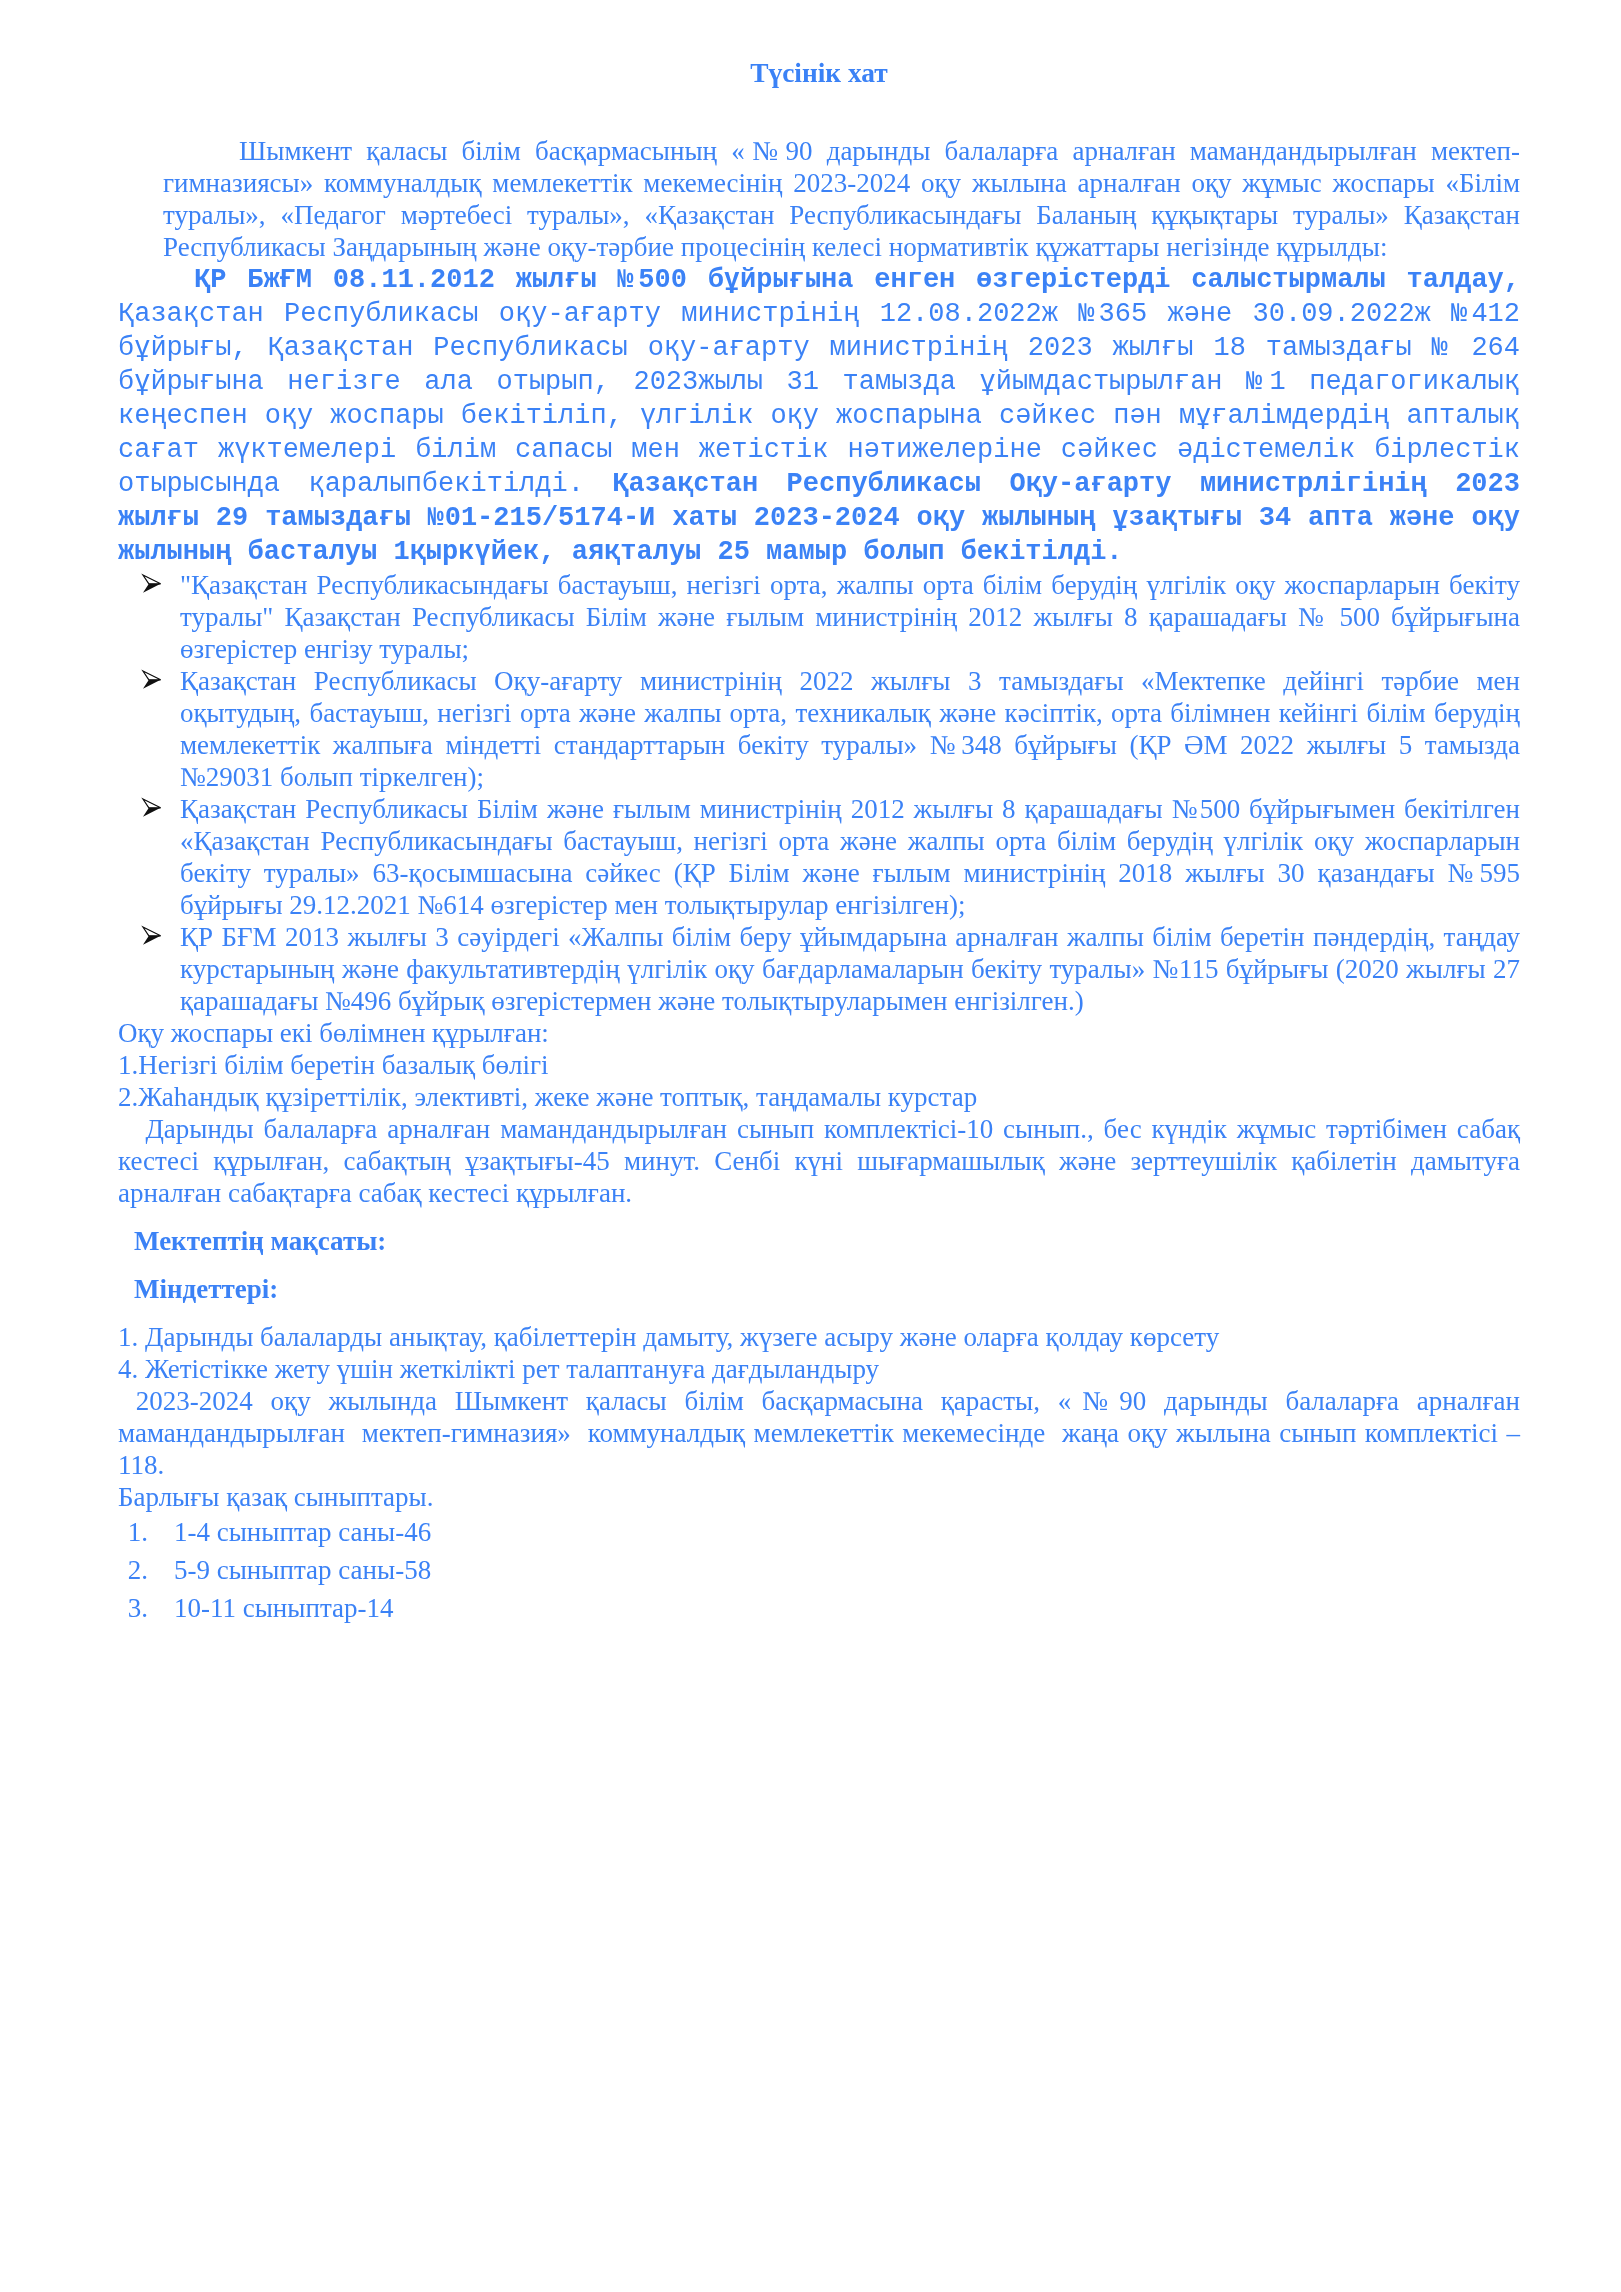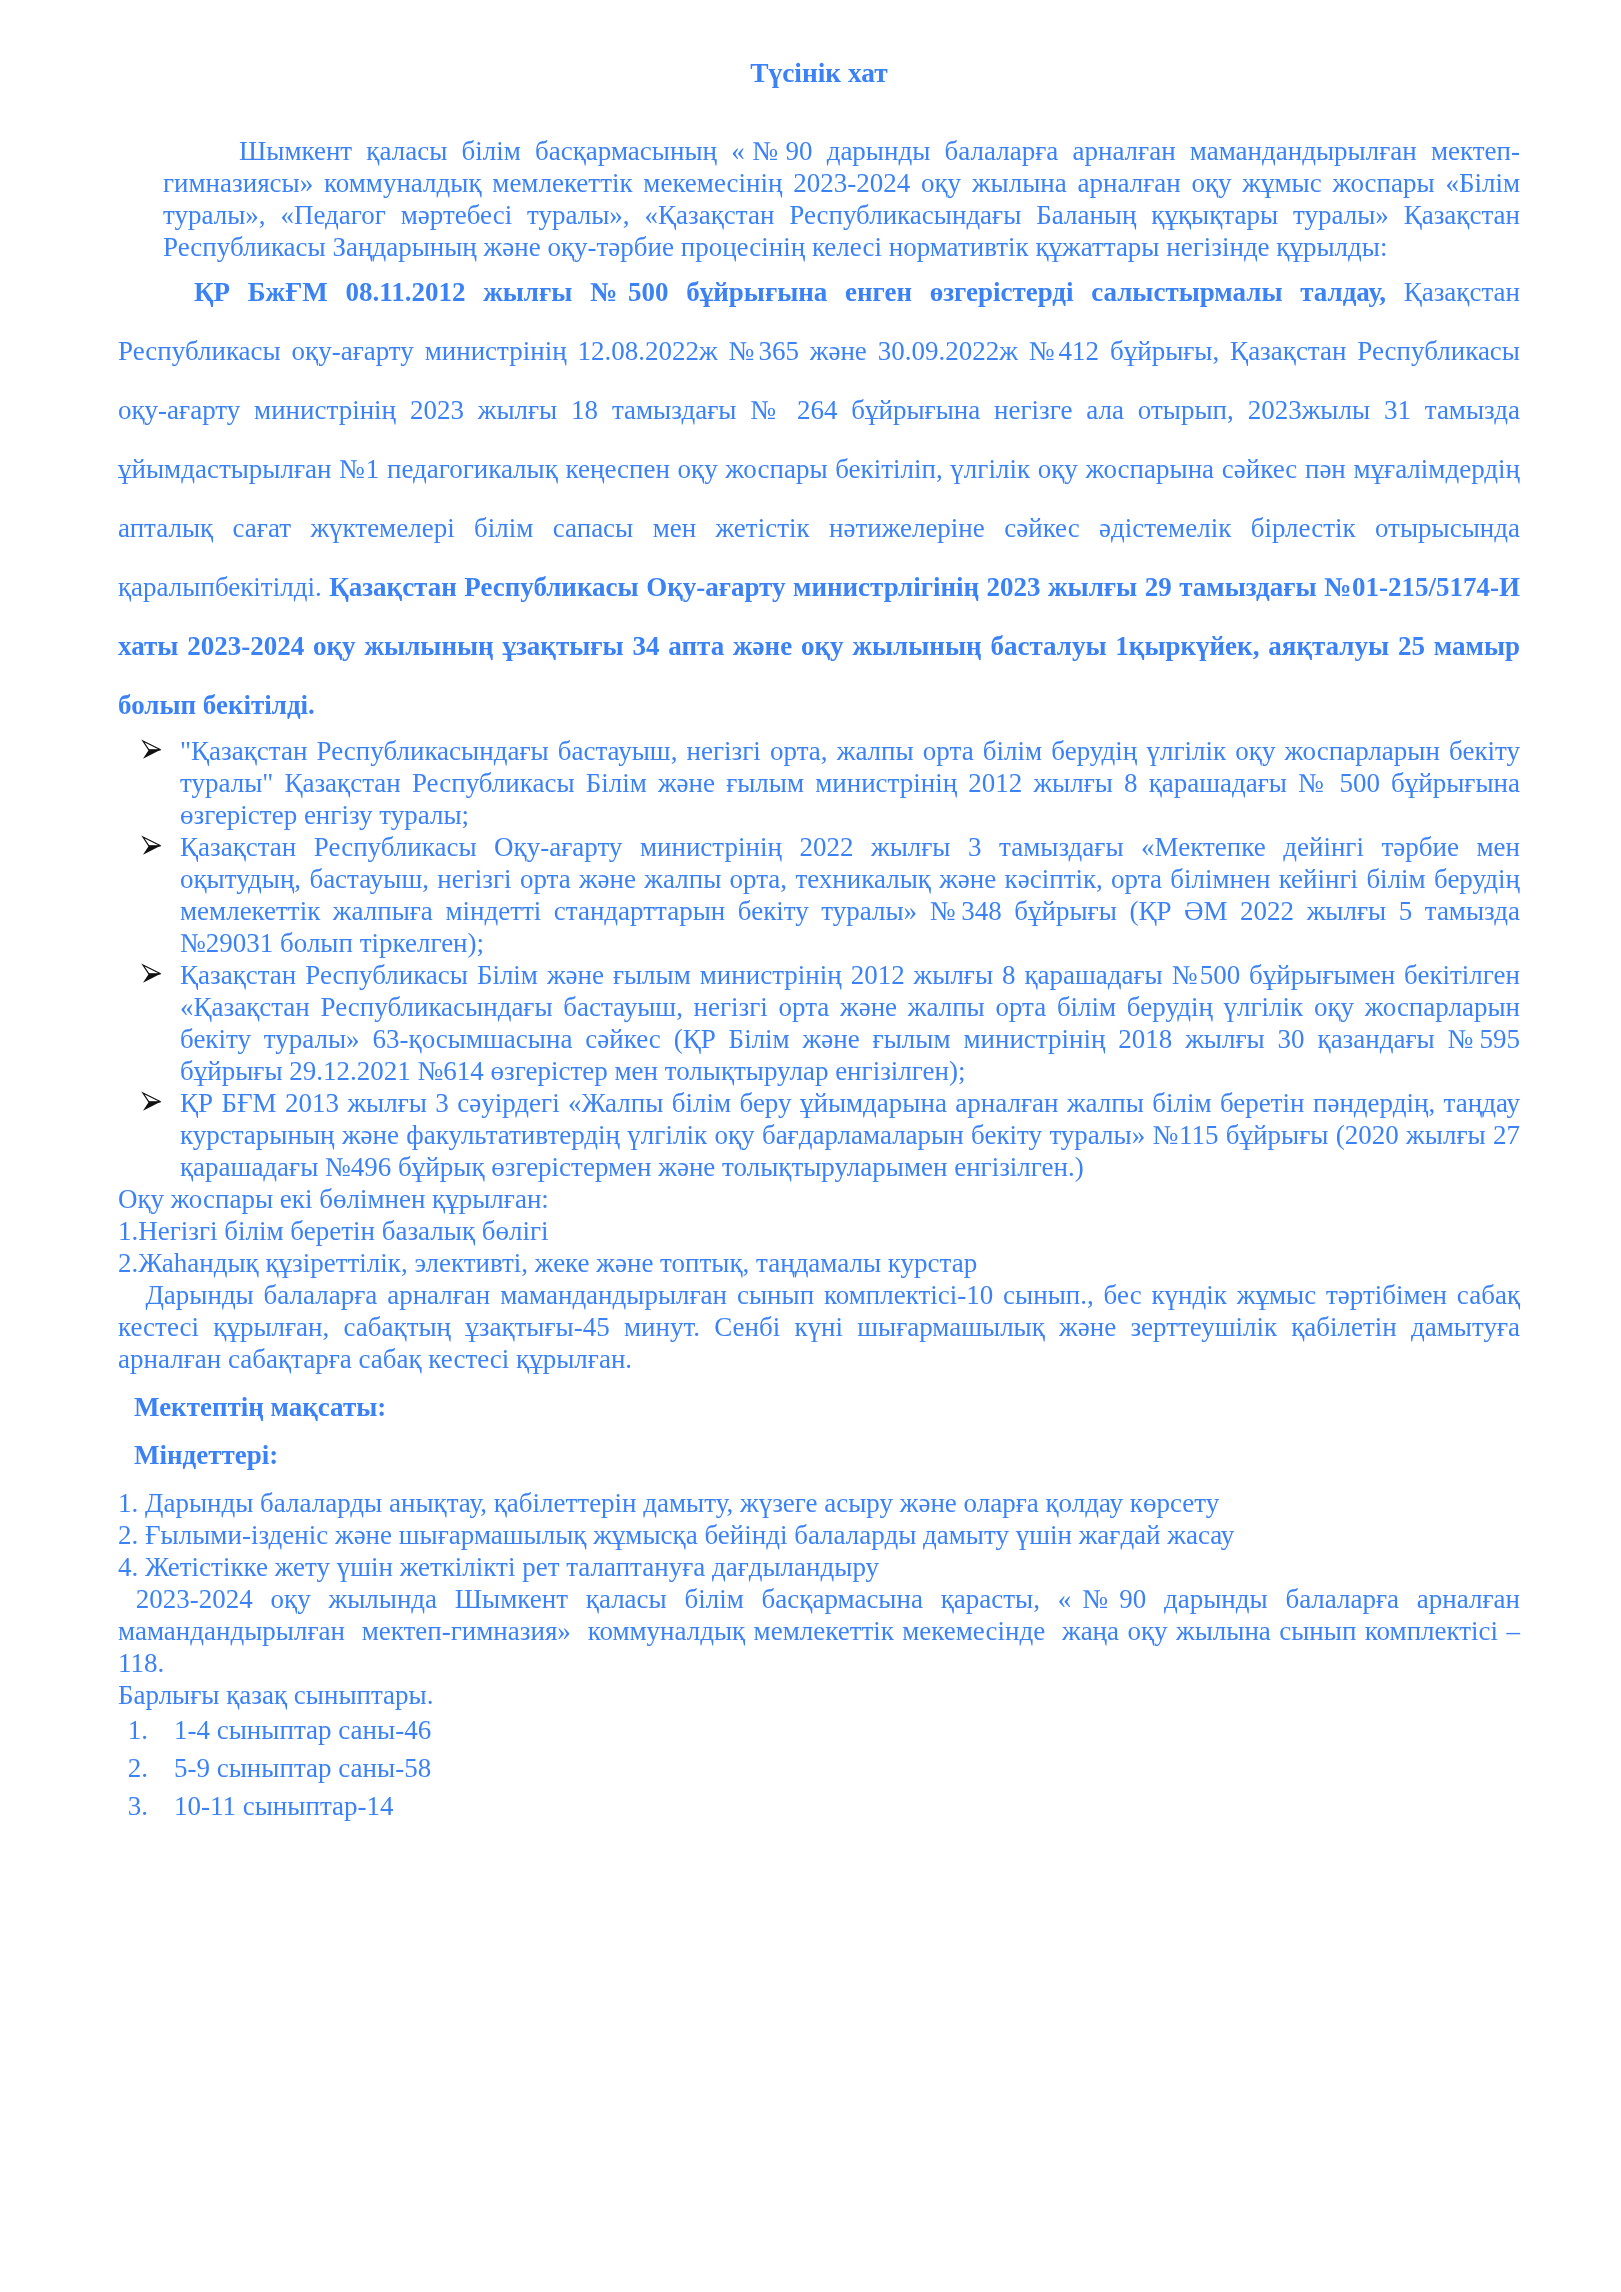--- a/index.html
+++ b/index.html
@@ -5,21 +5,21 @@
   html, body { margin: 0; padding: 0; background: #ffffff; }
   body { width: 1621px; height: 2293px; position: relative; overflow: hidden; }
   .page {
     position: absolute; left: 118px; top: 57px; width: 1402px;
     font-family: "Liberation Serif", "DejaVu Serif", serif;
     font-size: 27px; color: #3b82f6; line-height: 32px;
   }
   .title { text-align: center; font-weight: bold; font-size: 27.4px; margin: 0 0 46px 0; height: 32px; }
   .p { margin: 0; text-align: justify; }
   .indent { text-indent: 76px; margin-left: 45px; }
-  .indent-bold { text-indent: 76px; line-height: 59px; }
+  .indent-bold { text-indent: 76px; line-height: 34px; font-family: Liberation Mono, monospace; }
   b { font-weight: bold; }
   ul.arrows { list-style: none; margin: 0; padding: 0 0 0 62px; }
   ul.arrows li { position: relative; text-align: justify; line-height: 32px; }
   .arrow { position: absolute; left: -39px; top: 3.9px; width: 21.6px; height: 21.6px; }
   .plain { margin: 0; }
   .heading { font-weight: bold; margin: 16px; }
   ol.classes { list-style: none; margin: 0; padding: 0; }
   ol.classes li { line-height: 38px; display: flex; }
   ol.classes .num { width: 56px; padding-left: 9.8px; box-sizing: border-box; }
 </style>
@@ -67,21 +67,20 @@
   <p class="plain">Оқу жоспары екі бөлімнен құрылған:</p>
   <p class="plain">1.Негізгі білім беретін базалық бөлігі</p>
   <p class="plain">2.Жаһандық құзіреттілік, элективті, жеке және топтық, таңдамалы курстар</p>
 
   <p class="p" style="text-indent:27.4px">Дарынды балаларға арналған мамандандырылған сынып комплектісі-10 сынып., бес күндік жұмыс тәртібімен сабақ кестесі құрылған, сабақтың ұзақтығы-45 минут. Сенбі күні шығармашылық және зерттеушілік қабілетін дамытуға арналған сабақтарға сабақ кестесі құрылған.</p>
 
   <p class="heading">Мектептің мақсаты:</p>
 
   <p class="heading">Міндеттері:</p>
   <p class="p">1. Дарынды балаларды анықтау, қабілеттерін дамыту, жүзеге асыру және оларға қолдау көрсету</p>
-  <p class="p">2. Ғылыми-ізденіс және шығармашылық жұмысқа бейінді балаларды дамыту үшін жағдай жасау</p>
   <p class="p">4. Жетістікке жету үшін жеткілікті рет талаптануға дағдыландыру</p>
 
   <p class="p" style="white-space:pre-wrap"> 2023-2024 оқу жылында Шымкент қаласы білім басқармасына қарасты, «№90 дарынды балаларға арналған  мамандандырылған  мектеп-гимназия»  коммуналдық мемлекеттік мекемесінде  жаңа оқу жылына сынып комплектісі –118.</p>
   <p class="plain">Барлығы қазақ сыныптары.</p>
 
   <ol class="classes">
     <li>
       <span class="num">1.</span>
       <span>1-4 сыныптар саны-46</span>
     </li>

